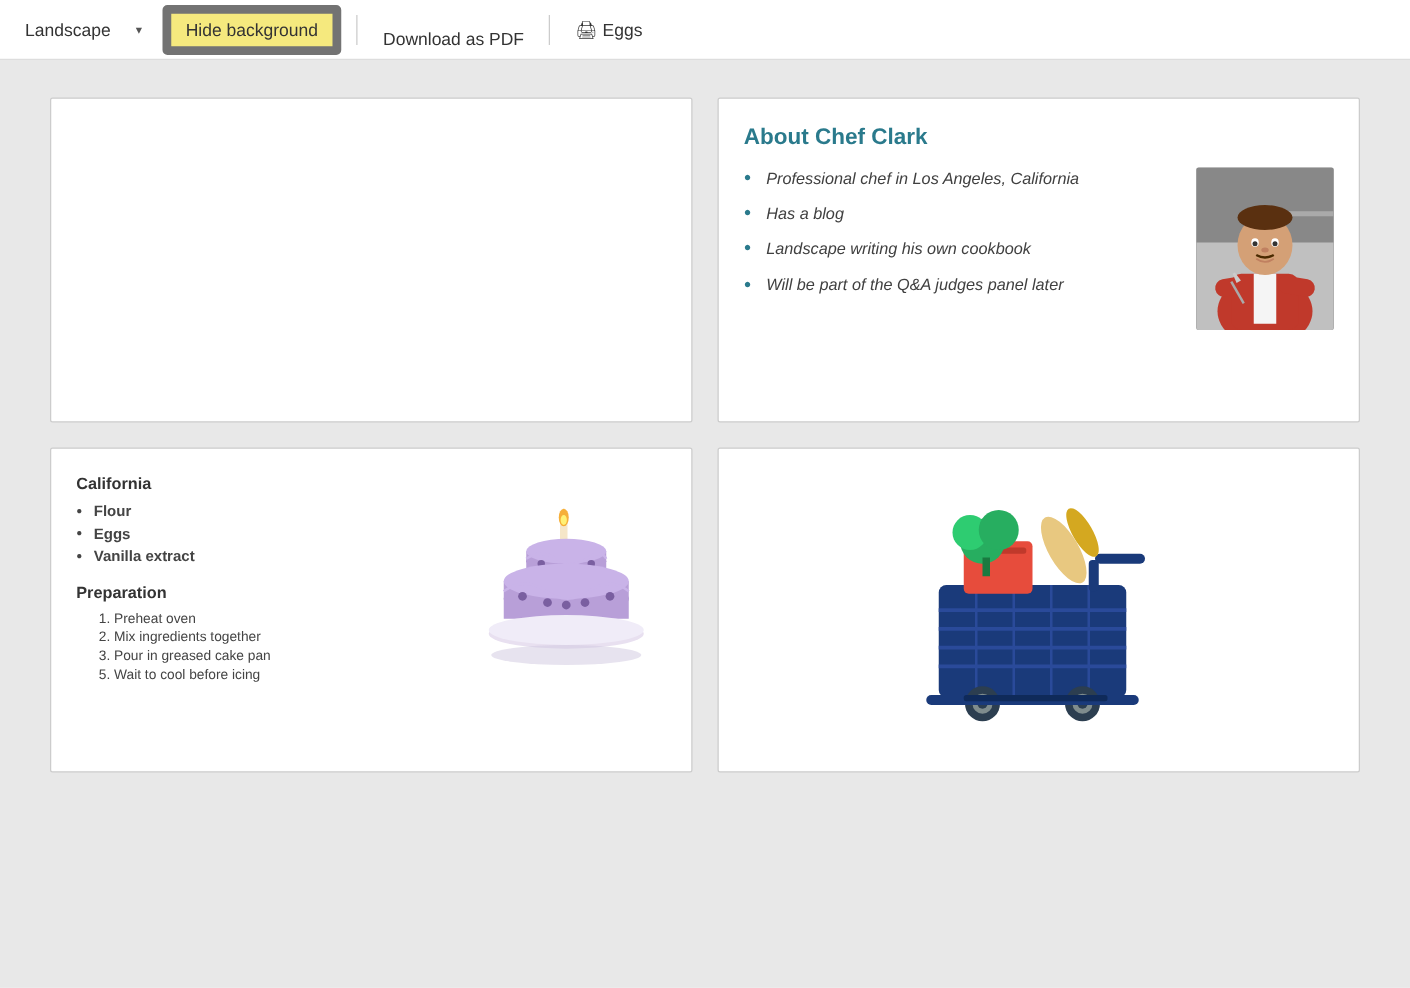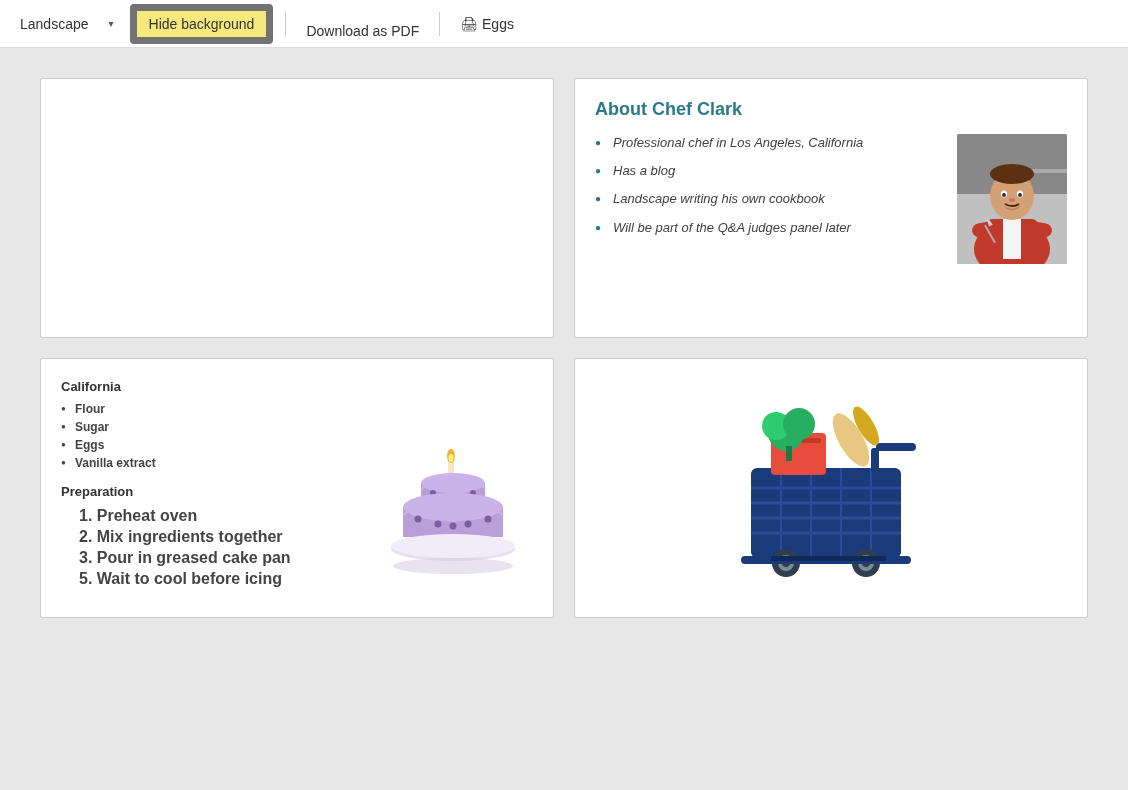--- a/index.html
+++ b/index.html
@@ -194,26 +194,25 @@
       left: 0;
       color: #444;
       font-size: 8px;
       top: 2px;
     }
     .recipe-numbered {
       list-style: none;
       padding: 0;
     }
     .recipe-numbered li {
-      font-size: 16px;
+      font-size: 11px;
       color: #444;
       margin-bottom: 3px;
       padding-left: 18px;
       position: relative;
-      font-weight: bold;
     }
     .cake-image {
       width: 160px;
       display: flex;
       align-items: flex-end;
       justify-content: center;
     }
 
     
     .slide-cart {
@@ -304,21 +303,20 @@
         </div>
       </div>
     </div>
 
     <div class="slide-card">
       <div class="slide-recipe">
         <div class="recipe-text">
           <div class="recipe-section-title">California</div>
           <ul class="recipe-bullets">
             <li>Flour</li>
-            <li>Sugar</li>
             <li>Eggs</li>
             <li>Vanilla extract</li>
           </ul>
           <div class="recipe-section-title">Preparation</div>
           <ol class="recipe-numbered">
             <li>1. Preheat oven</li>
             <li>2. Mix ingredients together</li>
             <li>3. Pour in greased cake pan</li>
             <li>5. Wait to cool before icing</li>
           </ol>

